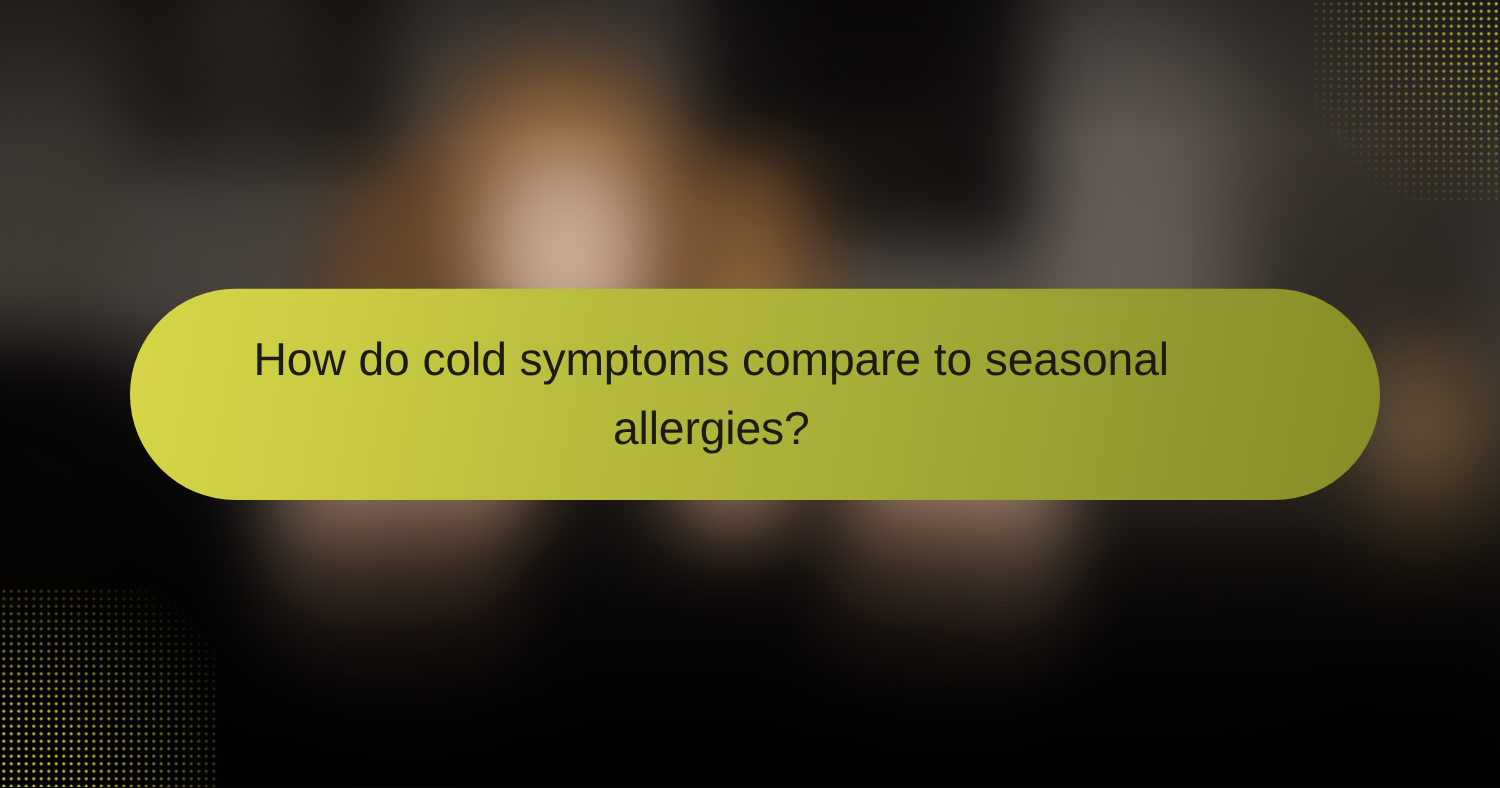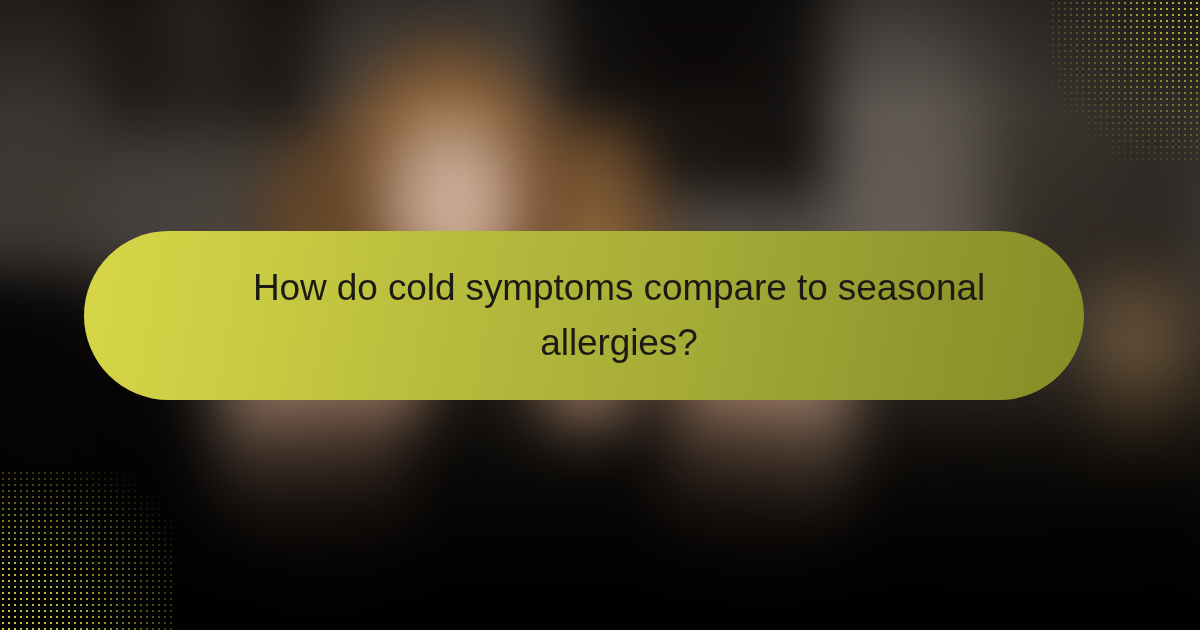--- a/index.html
+++ b/index.html
@@ -235,35 +235,35 @@
     left: 0; bottom: 0;
     width: 175px; height: 160px;
     -webkit-mask-image: radial-gradient(ellipse 150% 150% at 0% 100%, rgba(0,0,0,1) 0%, rgba(0,0,0,.9) 28%, rgba(0,0,0,.4) 58%, rgba(0,0,0,0) 82%);
             mask-image: radial-gradient(ellipse 150% 150% at 0% 100%, rgba(0,0,0,1) 0%, rgba(0,0,0,.9) 28%, rgba(0,0,0,.4) 58%, rgba(0,0,0,0) 82%);
     opacity: .95;
   }
 
   
   .pill {
     position: absolute;
-    left: 84px;
+    left: 104px;
     top: 231px;
     width: 1000px;
     height: 169px;
     border-radius: 85px;
     background: linear-gradient(100deg,
         #d7d648 0%,
         #c9cb42 18%,
         #b5b93c 40%,
         #a4aa36 62%,
         #93992e 82%,
         #888c26 100%);
     display: flex;
     align-items: center;
-    justify-content: flex-end;
+    justify-content: flex-start;
     padding: 0 70px;
   }
 
   .pill-text {
     font-family: "Liberation Sans", sans-serif;
     font-size: 37px;
     line-height: 1.48;
     font-weight: 400;
     color: #1b1a14;
     text-align: center;

